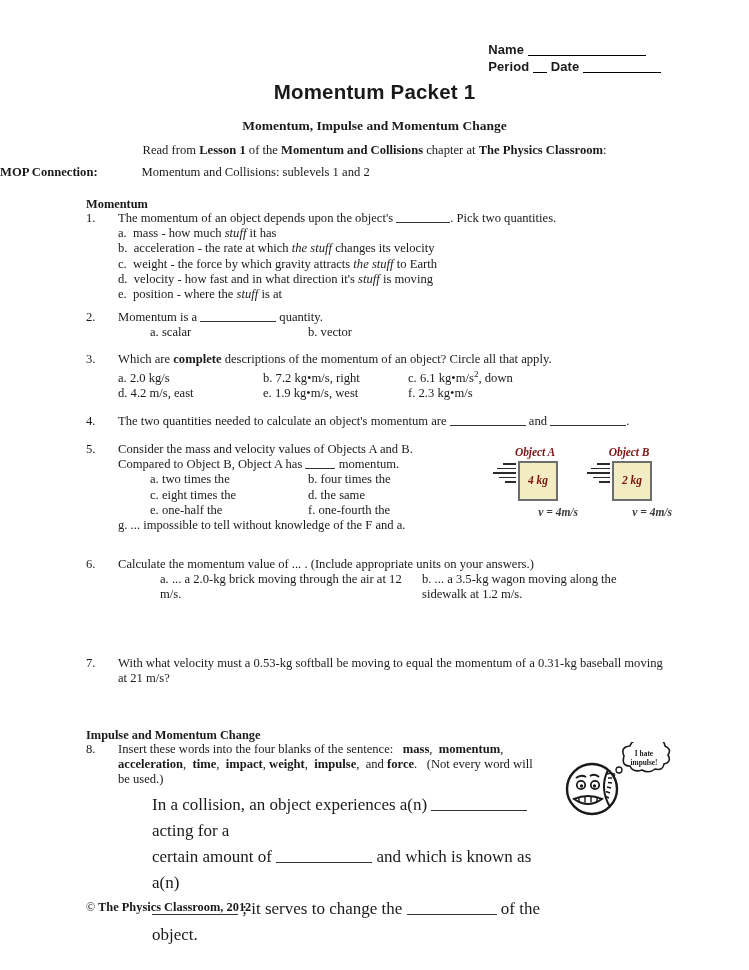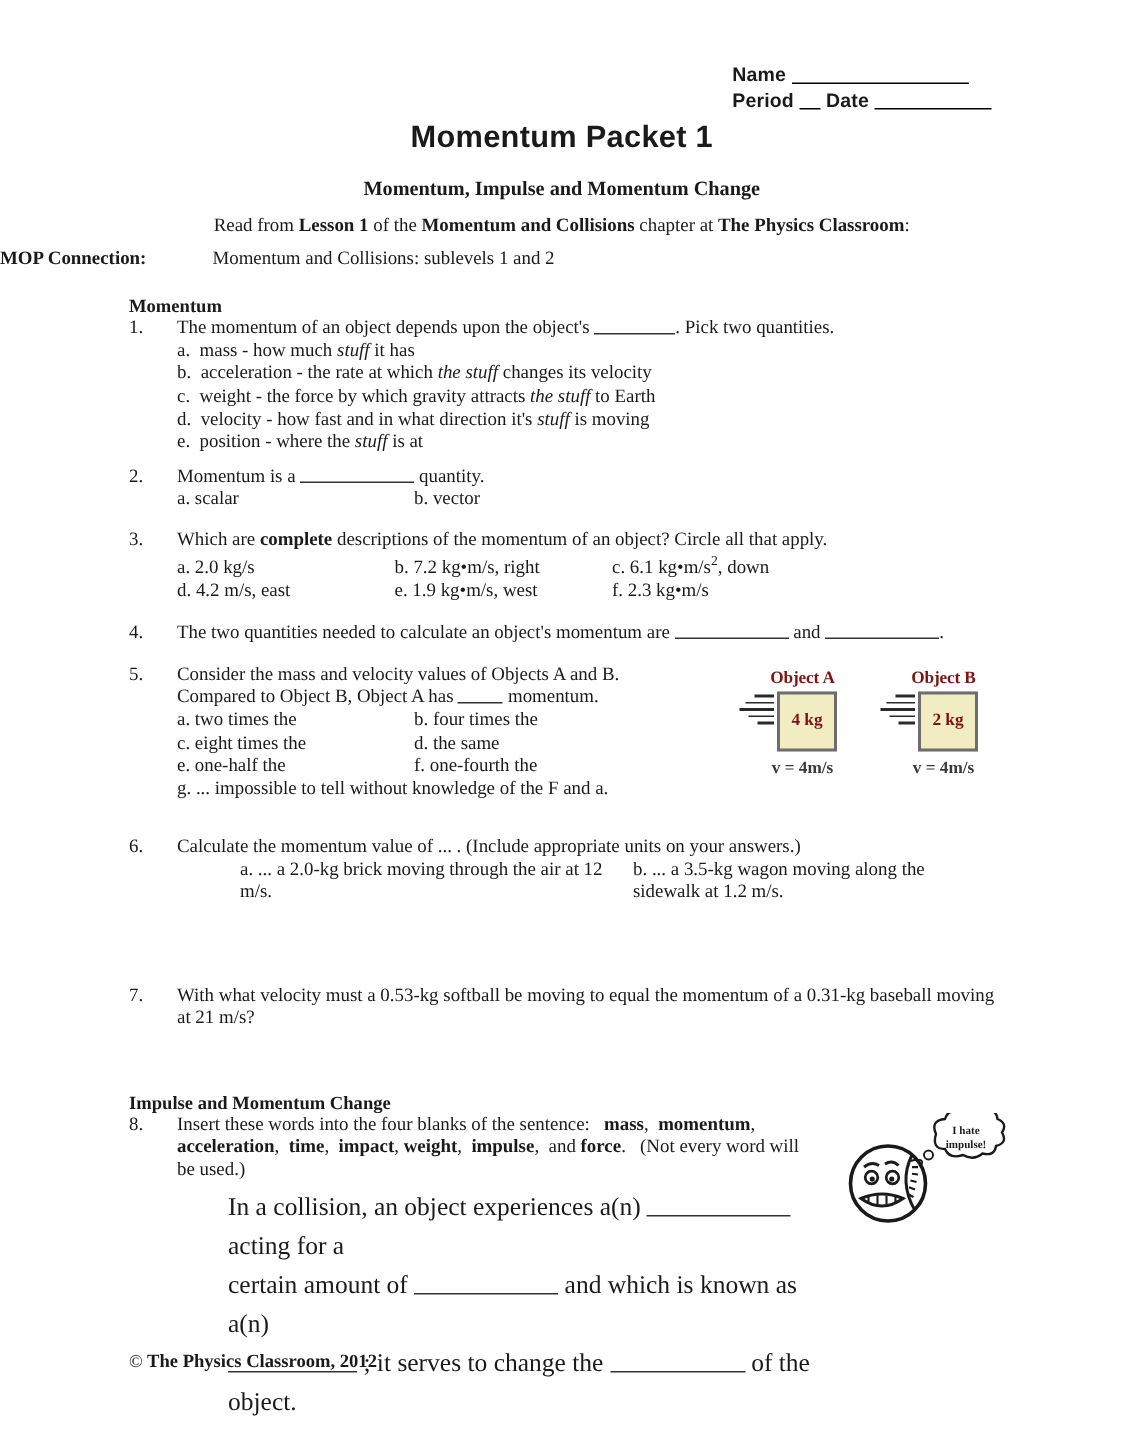--- a/index.html
+++ b/index.html
@@ -109,21 +109,21 @@
   .opt-line { white-space: nowrap; }
   .ital { font-style: italic; }
   .bold { font-weight: bold; }
   .blank-s { display: inline-block; border-bottom: 1px solid #333; width: 54px; vertical-align: -1px; }
   .blank-m { display: inline-block; border-bottom: 1px solid #333; width: 76px; vertical-align: -1px; }
   .blank-l { display: inline-block; border-bottom: 1px solid #333; width: 96px; vertical-align: -1px; }
   .blank-xs { display: inline-block; border-bottom: 1px solid #333; width: 30px; vertical-align: -1px; }
 
   
   .grid2 { display: block; }
-  .grid2 .col-a { display: inline-block; width: 158px; vertical-align: top; }
+  .grid2 .col-a { display: inline-block; width: 158px; vertical-align: top; margin-left: 32px; }
   .grid2 .col-b { display: inline-block; vertical-align: top; }
 
   .grid3 { display: block; }
   .grid3 .c1 { display: inline-block; width: 145px; vertical-align: top; }
   .grid3 .c2 { display: inline-block; width: 145px; vertical-align: top; }
   .grid3 .c3 { display: inline-block; vertical-align: top; }
 
   .grid-q6 { display: block; }
   .grid-q6 .c1 { display: inline-block; width: 262px; vertical-align: top; margin-left: 42px; }
   .grid-q6 .c2 { display: inline-block; width: 230px; vertical-align: top; }
@@ -136,20 +136,21 @@
     left: 492px;
     top: 446px;
     width: 180px;
     height: 82px;
   }
   .obj {
     position: absolute;
     top: 0;
     width: 86px;
     height: 82px;
+    font-style: italic;
   }
   .obj-a { left: 0; }
   .obj-b { left: 94px; }
   .obj-title {
     position: absolute;
     top: 0; left: 0; right: 0;
     text-align: center;
     font-family: "Liberation Serif", serif;
     font-weight: bold;
     font-size: 11.5px;
@@ -193,21 +194,21 @@
   }
   .ml1 { width: 13px; }
   .ml2 { width: 19px; }
   .ml3 { width: 23px; }
   .ml4 { width: 17px; }
   .ml5 { width: 11px; }
   .obj-vel {
     position: absolute;
     left: 0; right: 0;
     top: 60px;
-    text-align: center;
+    text-align: right;
     font-family: "Liberation Serif", serif;
     font-weight: bold;
     font-size: 11.5px;
     color: #3a3a3a;
   }
 
   
   .cartoon {
     position: absolute;
     left: 562px;

